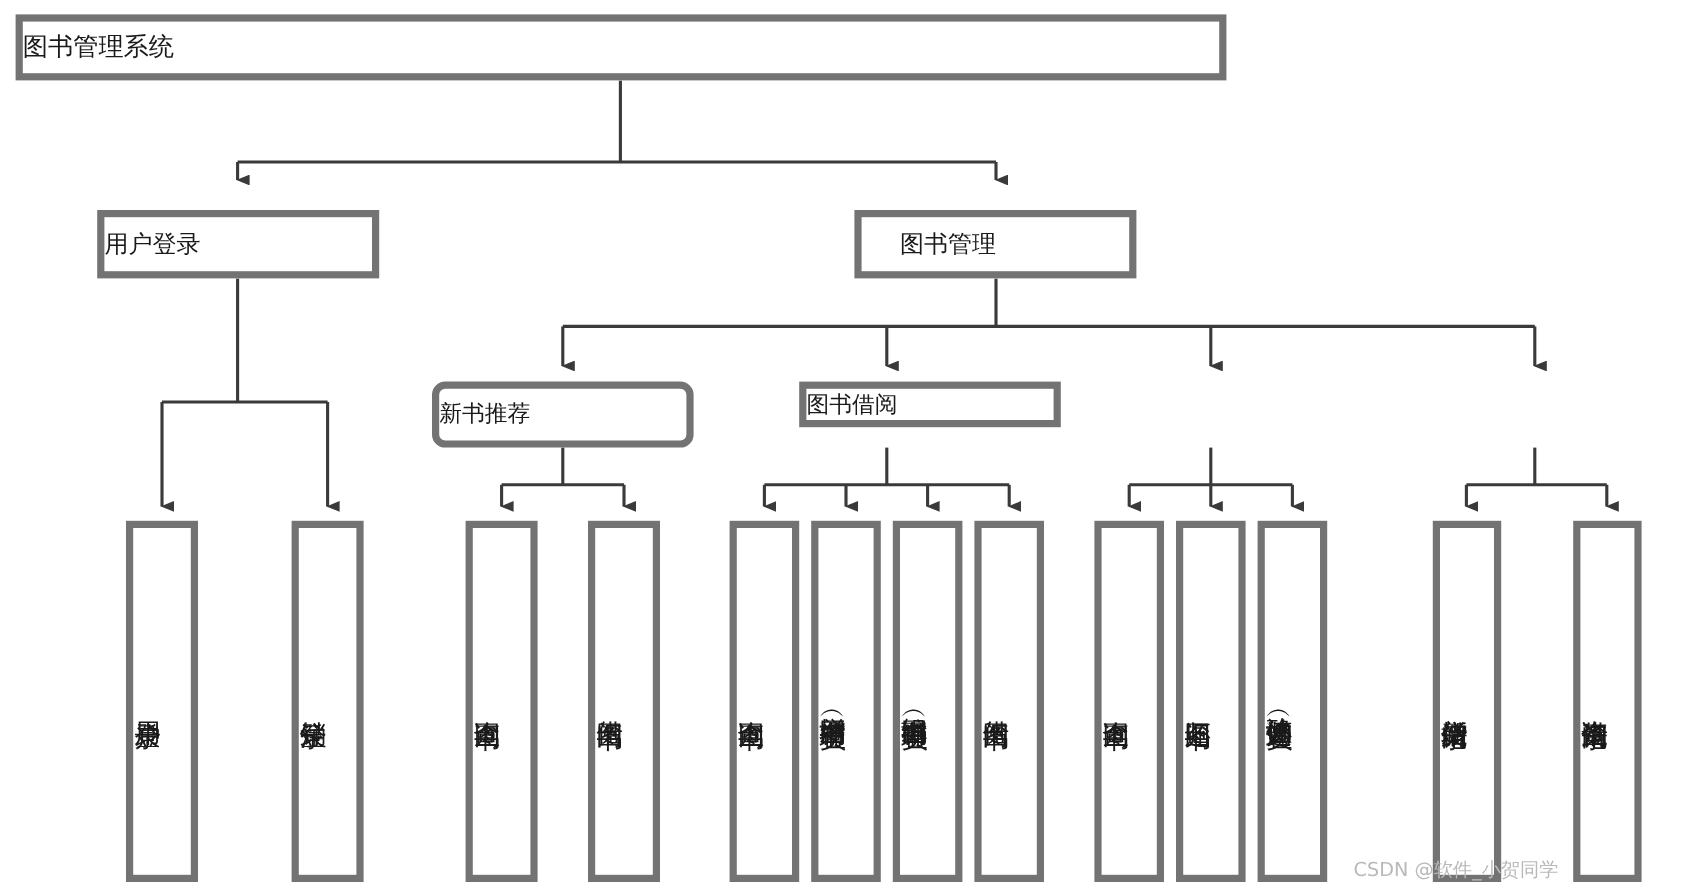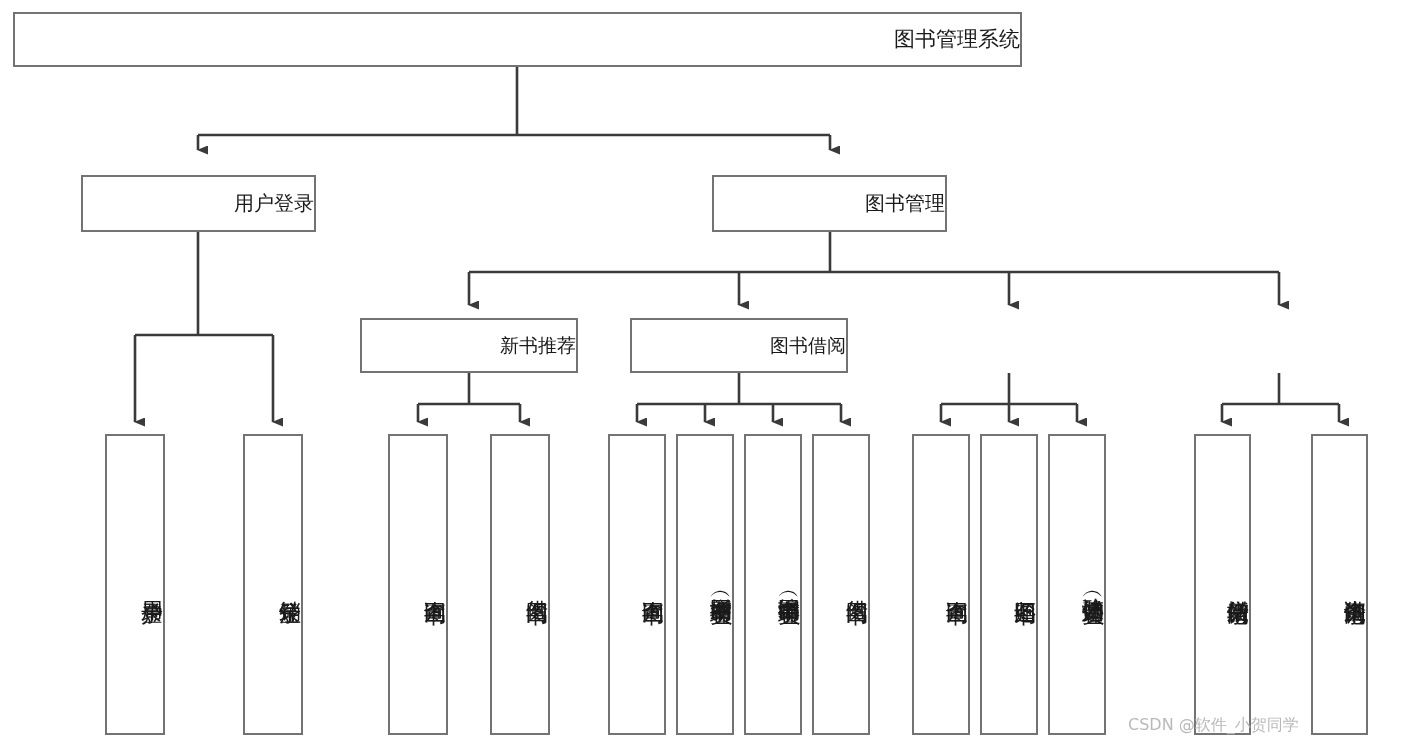--- a/index.html
+++ b/index.html
@@ -23,24 +23,24 @@
     left: 0;
     top: 0;
     width: 1405px;
     height: 747px;
     display: block;
   }
   .node-box {
     position: absolute;
     box-sizing: border-box;
     background: #ffffff;
-    border: 2px solid #737373;
+    border: 6px solid #737373;
     display: flex;
     align-items: center;
-    justify-content: flex-end;
+    justify-content: flex-start;
     overflow: hidden;
   }
   .node-label {
     color: #1a1a1a;
     font-family: "DejaVu Sans", "Liberation Sans", sans-serif;
     line-height: 1.06;
     white-space: nowrap;
     text-align: center;
   }
   .lv1 .node-label { font-size: 21px; }
@@ -123,25 +123,25 @@
   </div>
 
   <div class="node-box lv2" style="left:81px; top:175px; width:235px; height:57px;">
     <span class="node-label">用户登录</span>
   </div>
 
   <div class="node-box lv2" style="left:712px; top:175px; width:235px; height:57px;padding-left:32px;">
     <span class="node-label">图书管理</span>
   </div>
 
-  <div class="node-box lv3" style="left:360px; top:318px; width:218px; height:55px;">
+  <div class="node-box lv3" style="left:360px; top:318px; width:218px; height:55px;border-radius:11px;">
     <span class="node-label">新书推荐</span>
   </div>
 
-  <div class="node-box lv3" style="left:630px; top:318px; width:218px; height:55px;">
+  <div class="node-box lv3" style="left:666px; top:318px; width:218px; height:38px;">
     <span class="node-label">图书借阅</span>
   </div>
 
 
 
   <div class="node-box leaf" style="left:105px; top:434px; width:60px; height:301px;">
     <span class="node-label">用户登录</span>
   </div>
 
   <div class="node-box leaf" style="left:243px; top:434px; width:60px; height:301px;">

